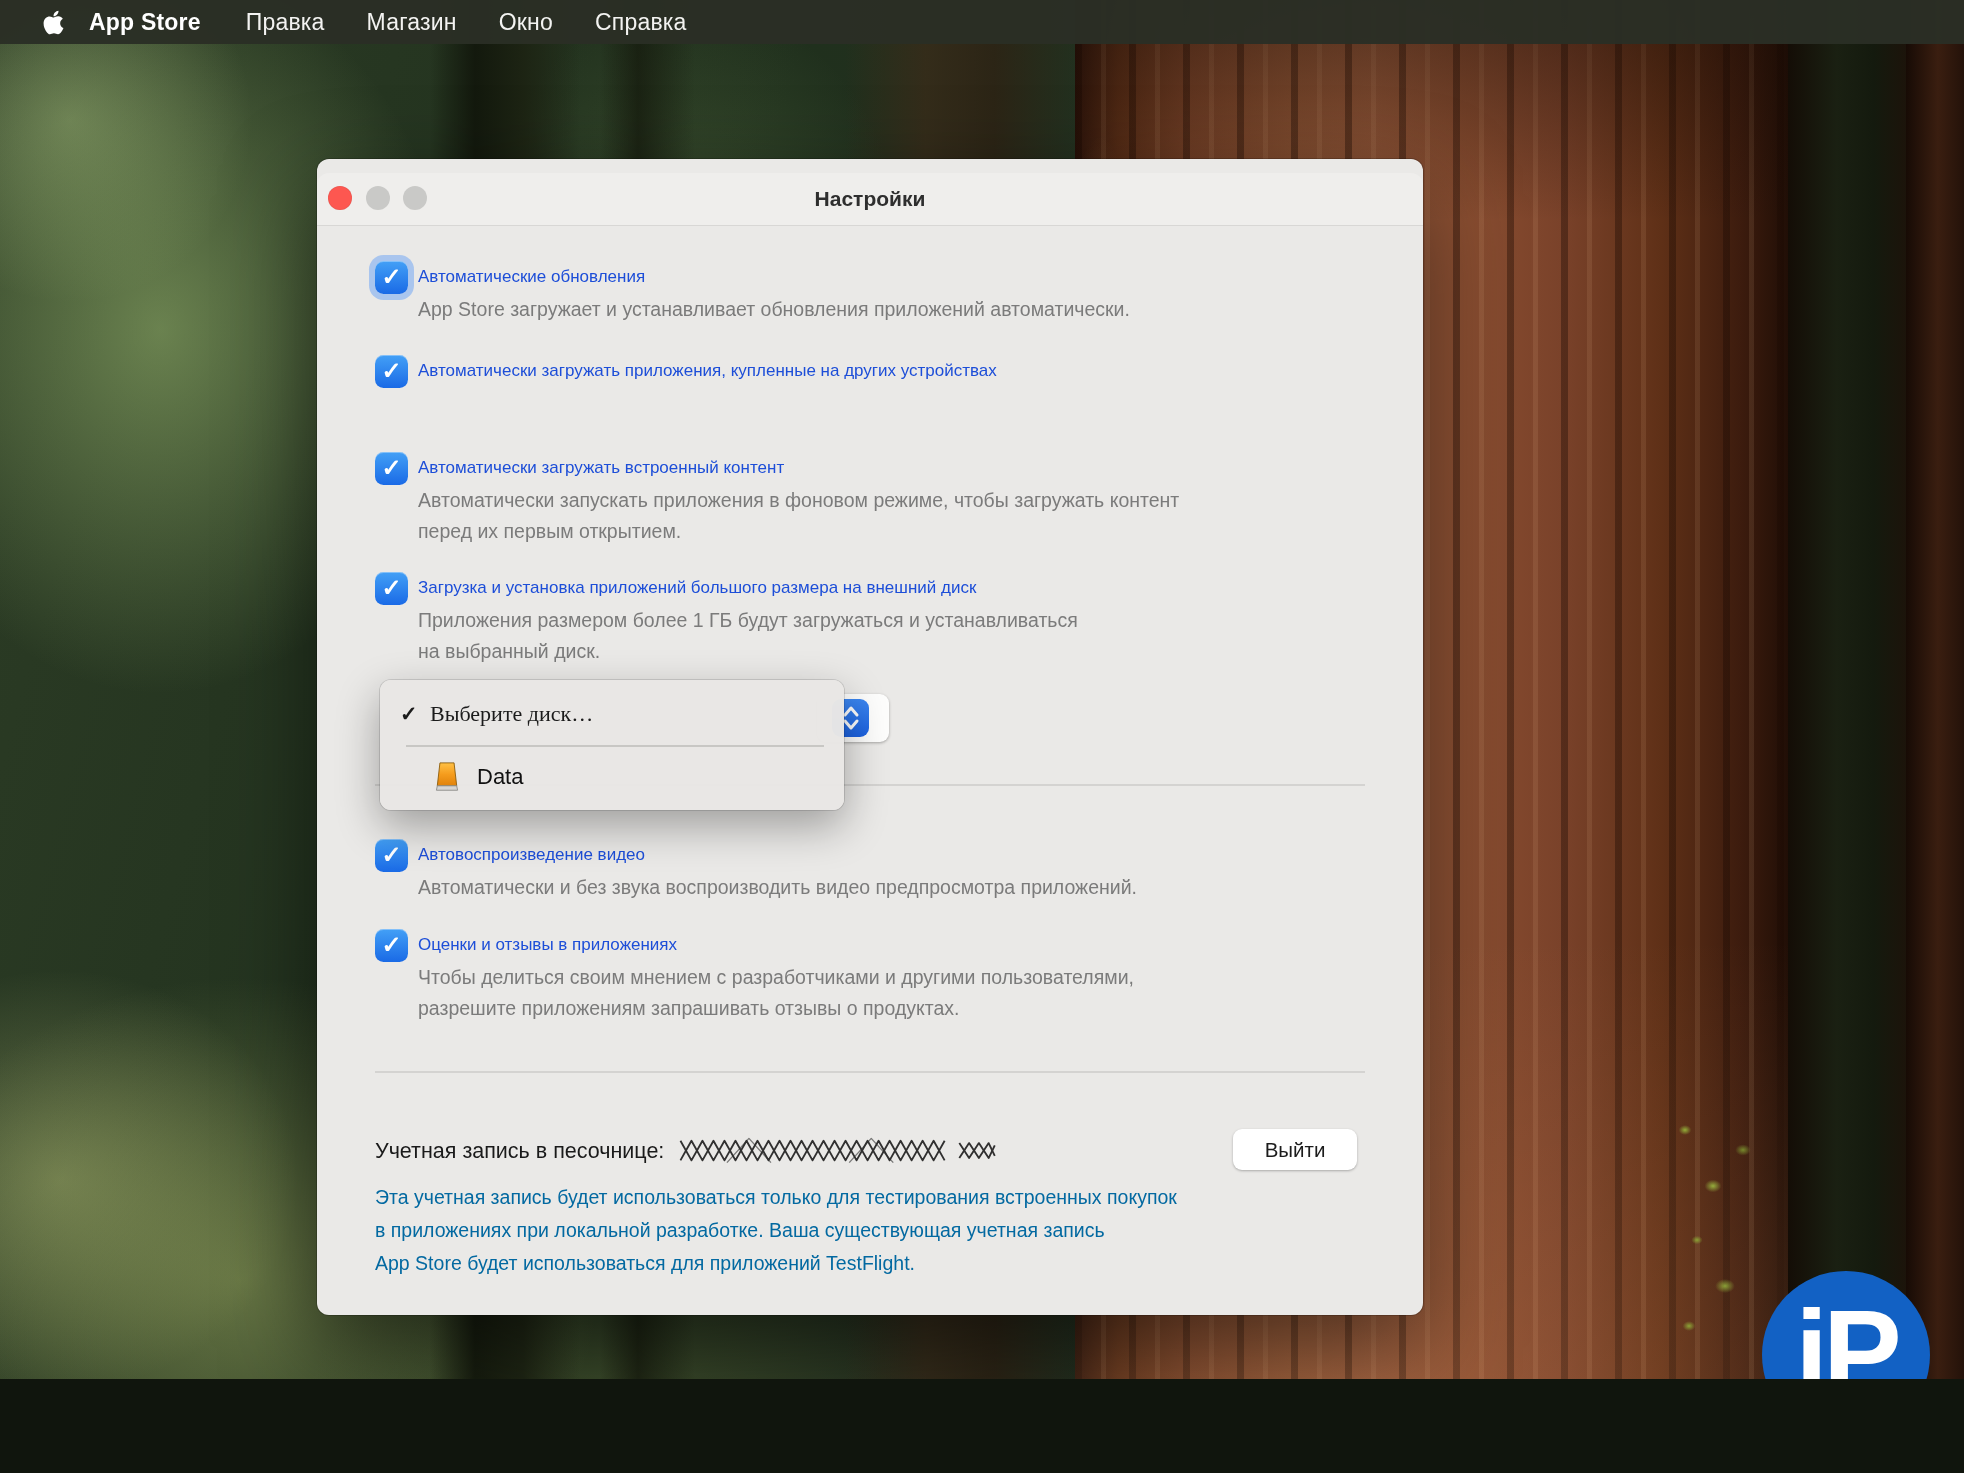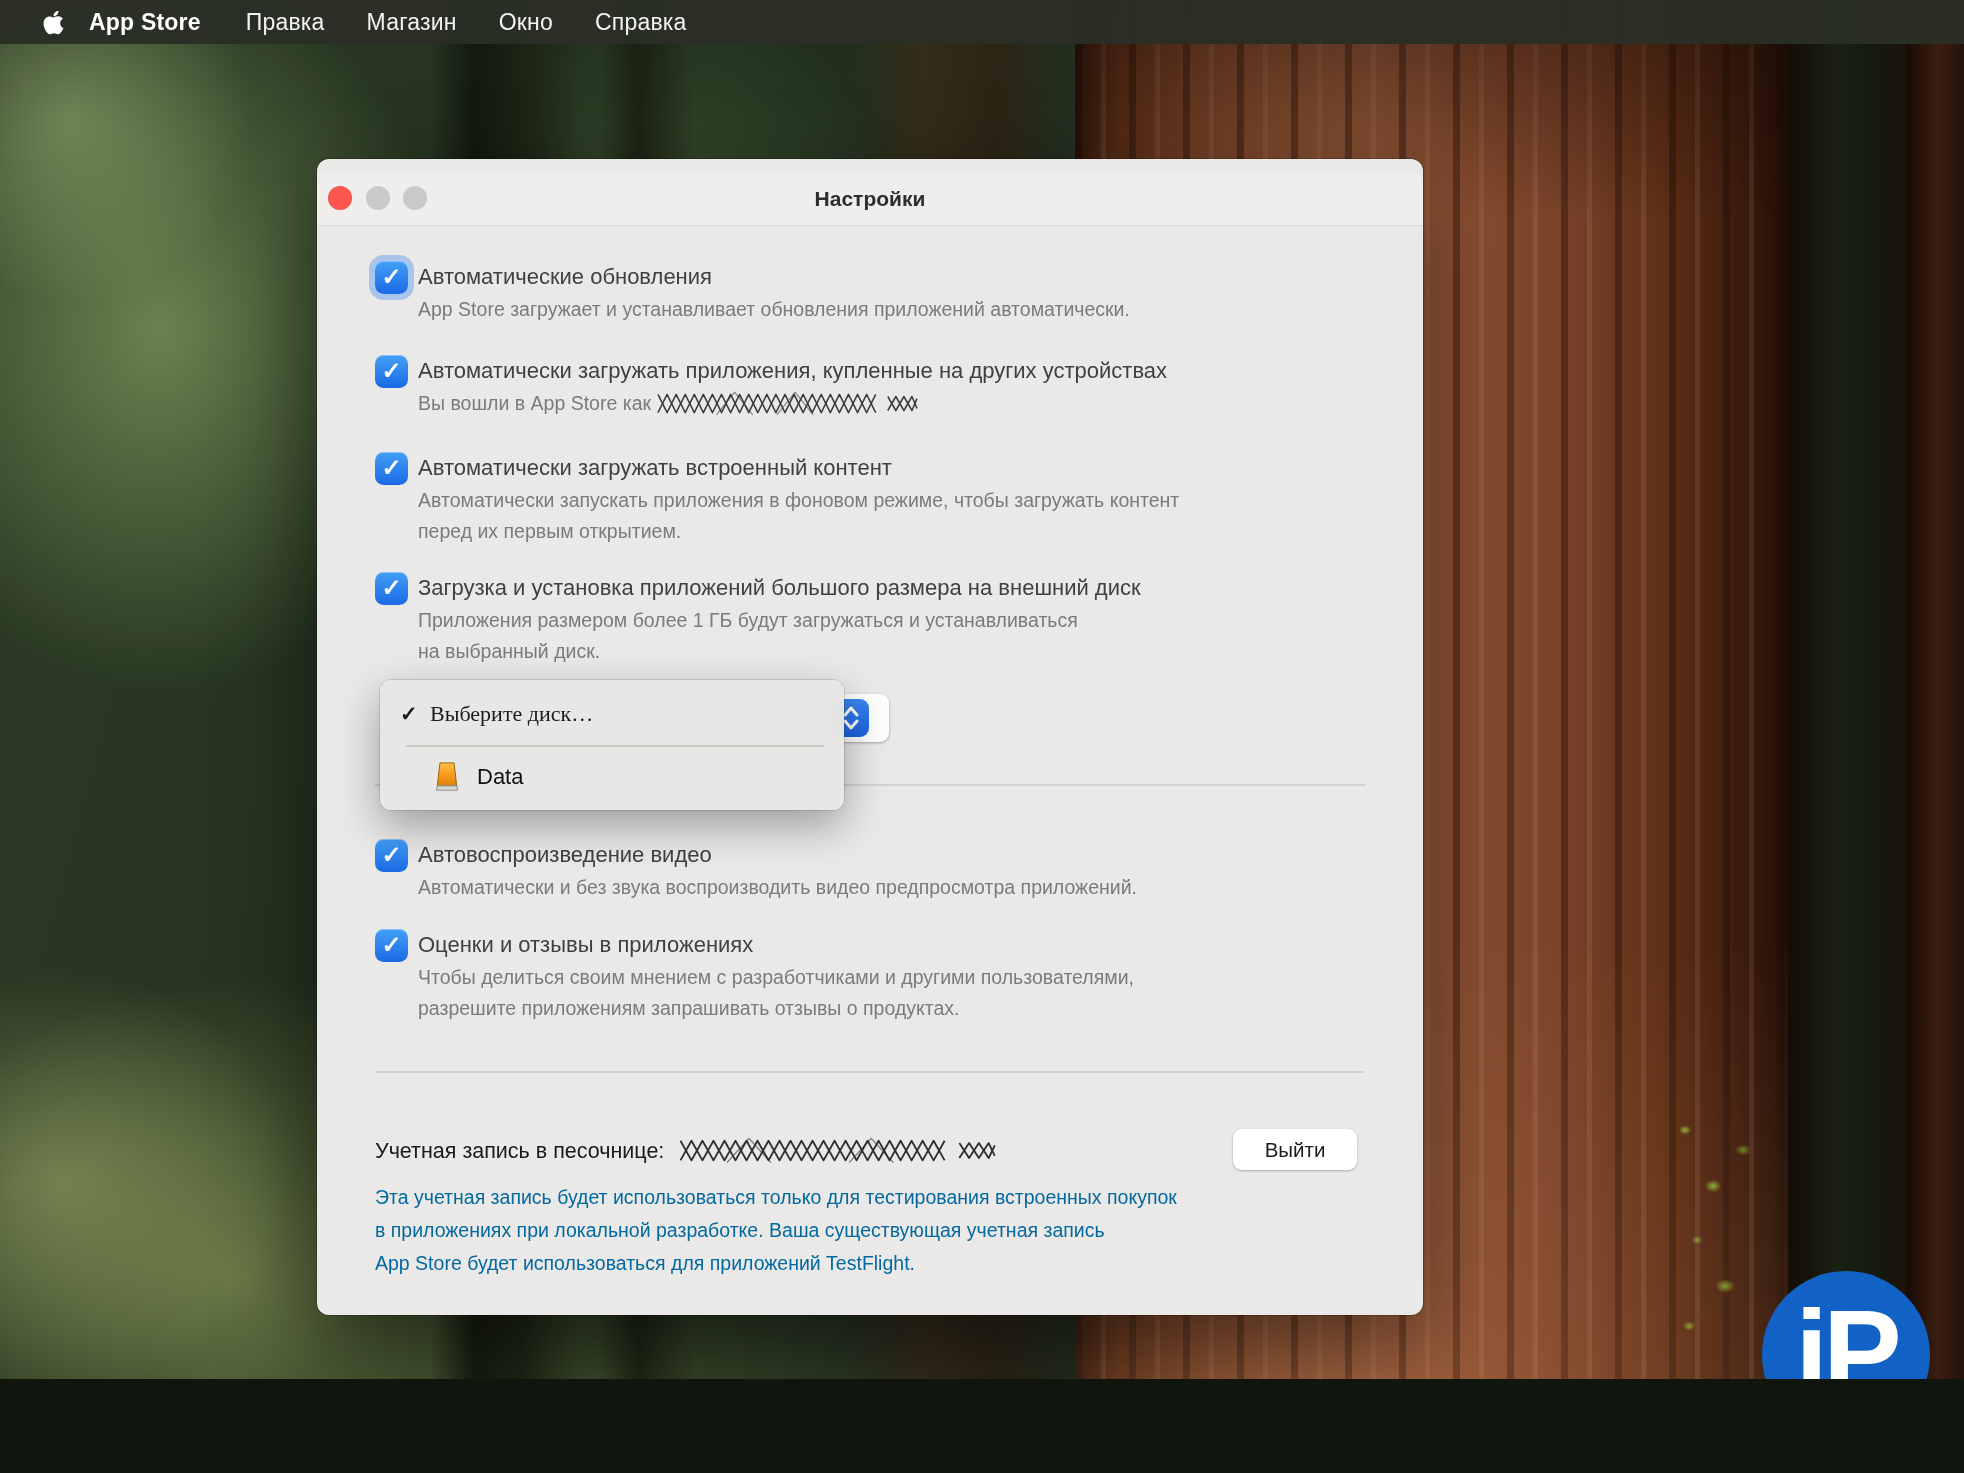--- a/index.html
+++ b/index.html
@@ -64,21 +64,21 @@
     font-size:21px;font-weight:700;color:#2e2e2e;}
 
   
   .row{position:absolute;left:58px;display:flex;align-items:flex-start;}
   .cb{width:33px;height:33px;border-radius:8.5px;margin-top:1px;flex:0 0 auto;
     background:linear-gradient(#43a0f6,#1a6ae6);display:flex;align-items:center;justify-content:center;
     box-shadow:inset 0 1px 0 rgba(255,255,255,.35);}
   .cb.focus{box-shadow:0 0 0 6px rgba(92,153,246,.45), inset 0 1px 0 rgba(255,255,255,.35);}
   .cbmark{color:#fff;font-size:24px;font-weight:700;line-height:1;transform:translateY(-1px);}
   .texts{margin-left:10px;}
-  .rt{font-size:22px;line-height:34px;color:#404040;white-space:nowrap;}
+  .rt{font-size:17px;line-height:34px;color:#1d4ed8;white-space:nowrap;}
   .rd{font-size:19.5px;line-height:31px;color:#7b7b7b;white-space:nowrap;}
   .rd:first-of-type{margin-top:3px;}
   .scr{vertical-align:-7px;}
 
   .divider{position:absolute;left:58px;width:990px;height:1.5px;background:#d4d3d1;z-index:1;}
 
   
   .popbtn{position:absolute;left:500px;top:535px;width:72px;height:48px;background:#fdfdfc;border-radius:9px;
     box-shadow:0 1px 3px rgba(0,0,0,.3);z-index:3;}
   .popcap{position:absolute;left:15px;top:5px;width:37px;height:38px;border-radius:9px;
@@ -153,32 +153,20 @@
         <div class="rd">App Store загружает и устанавливает обновления приложений автоматически.</div>
       </div>
     </div>
 
     <div class="row" style="top:195px">
       <div class="cb">
           <span class="cbmark">✓</span>
         </div>
       <div class="texts">
         <div class="rt">Автоматически загружать приложения, купленные на других устройствах</div>
-        <div class="rd">
-          <span>Вы вошли в App Store как</span>
-          <svg class="scr" width="262" height="28" viewBox="0 0 260 26" preserveAspectRatio="none">
-            <g fill="none" stroke="#222222" stroke-width="1.5" stroke-linejoin="round" opacity=".88">
-              <path d="M2 22 L11 5 L20 22 L29 5 L38 22 L47 5 L56 22 L65 5 L74 22 L83 5 L92 22 L101 5 L110 22 L119 5 L128 22 L137 5 L146 22 L155 5 L164 22 L173 5 L182 22 L191 5 L200 22 L209 5 L218 22"></path>
-              <path d="M2 5 L11 22 L20 5 L29 22 L38 5 L47 22 L56 5 L65 22 L74 5 L83 22 L92 5 L101 22 L110 5 L119 22 L128 5 L137 22 L146 5 L155 22 L164 5 L173 22 L182 5 L191 22 L200 5 L209 22 L218 5"></path>
-              <path d="M230 20 L238 7 L246 20 L254 7 L259 18"></path>
-              <path d="M230 7 L238 20 L246 7 L254 20 L259 9"></path>
-              <path d="M60 24 L78 3 L96 24 M120 24 L138 3 L156 24" stroke-width="1.1" opacity=".6"></path>
-            </g>
-          </svg>
-        </div>
       </div>
     </div>
 
     <div class="row" style="top:292px">
       <div class="cb">
           <span class="cbmark">✓</span>
         </div>
       <div class="texts">
         <div class="rt">Автоматически загружать встроенный контент</div>
         <div class="rd">Автоматически запускать приложения в фоновом режиме, чтобы загружать контент</div>

